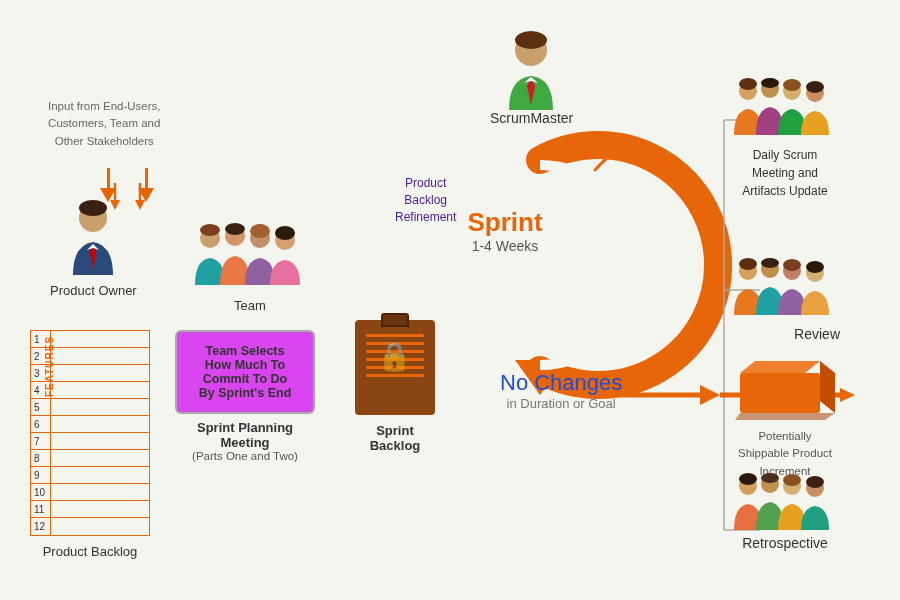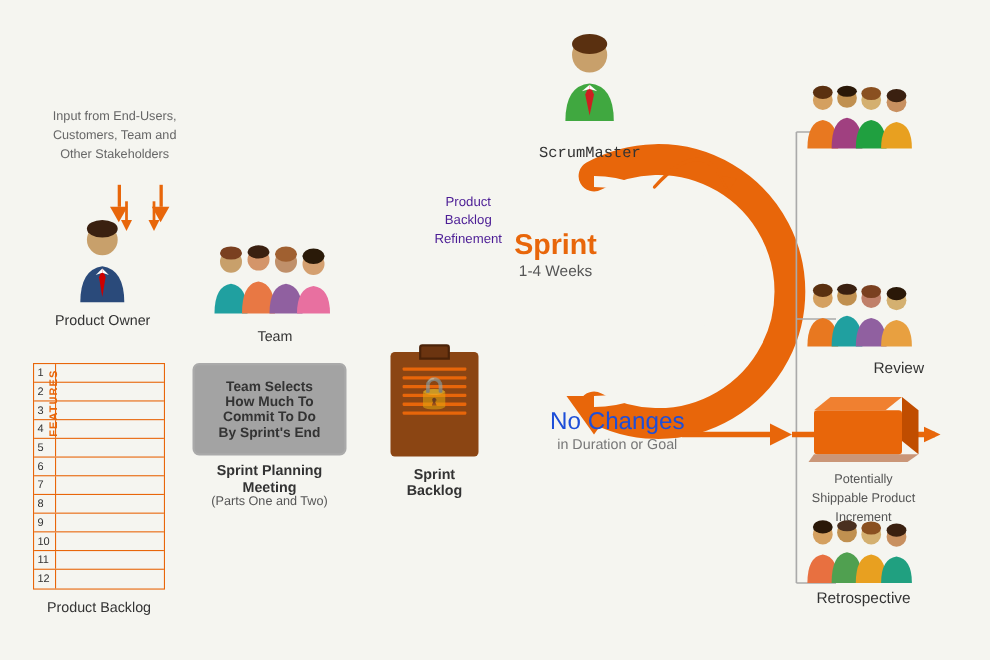--- a/index.html
+++ b/index.html
@@ -147,21 +147,21 @@
     }
     .sprint-planning-box {
       border: 2px solid #aaa;
       border-radius: 6px;
       width: 140px;
       padding: 12px 10px;
       text-align: center;
       font-size: 12.5px;
       font-weight: bold;
       color: #333;
-      background: #a3a3a3;
+      background: #d946ef;
     }
     .sprint-planning-label {
       margin-top: 8px;
       font-size: 13px;
       text-align: center;
       color: #333;
       font-weight: bold;
     }
     .sprint-planning-sublabel {
       font-size: 11.5px;
@@ -236,25 +236,24 @@
     
     .scrummaster-container {
       position: absolute;
       top: 30px;
       left: 490px;
       display: flex;
       flex-direction: column;
       align-items: center;
     }
     .scrummaster-label {
-      margin-top: 22px;
+      margin-top: 0;
       font-size: 14px;
       text-align: left;
       color: #333;
-      font-family: Liberation Mono, monospace;
     }
 
     
     .refinement-label {
       position: absolute;
       top: 175px;
       left: 395px;
       font-size: 12px;
       color: #4c1d95;
       text-align: center;
@@ -566,20 +565,23 @@
       <path d="M26 60 Q26 34 40 32 Q54 34 54 60 Z" fill="#a04080"></path>
       <circle cx="62" cy="16" r="9" fill="#d4b070"></circle>
       <path d="M48 60 Q48 36 62 34 Q76 36 76 60 Z" fill="#20a040"></path>
       <circle cx="85" cy="18" r="9" fill="#c89060"></circle>
       <path d="M71 60 Q71 38 85 36 Q99 38 99 60 Z" fill="#e8a020"></path>
       <ellipse cx="18" cy="9" rx="9" ry="6" fill="#5a3010"></ellipse>
       <ellipse cx="40" cy="8" rx="9" ry="5" fill="#2a1808"></ellipse>
       <ellipse cx="62" cy="10" rx="9" ry="6" fill="#8a5020"></ellipse>
       <ellipse cx="85" cy="12" rx="9" ry="6" fill="#3a2010"></ellipse>
     </svg>
+    <div class="daily-scrum-label" style="white-space:pre-line; font-size:12px;">Daily Scrum
+Meeting and
+Artifacts Update</div>
   </div>
 
   <div class="review-container">
     <svg width="110" height="65">
 
       <circle cx="18" cy="16" r="9" fill="#d4a060"></circle>
       <path d="M4 60 Q4 36 18 34 Q32 36 32 60 Z" fill="#e87820"></path>
       <circle cx="40" cy="14" r="9" fill="#c09050"></circle>
       <path d="M26 60 Q26 34 40 32 Q54 34 54 60 Z" fill="#20a0a0"></path>
       <circle cx="62" cy="16" r="9" fill="#c0806a"></circle>

